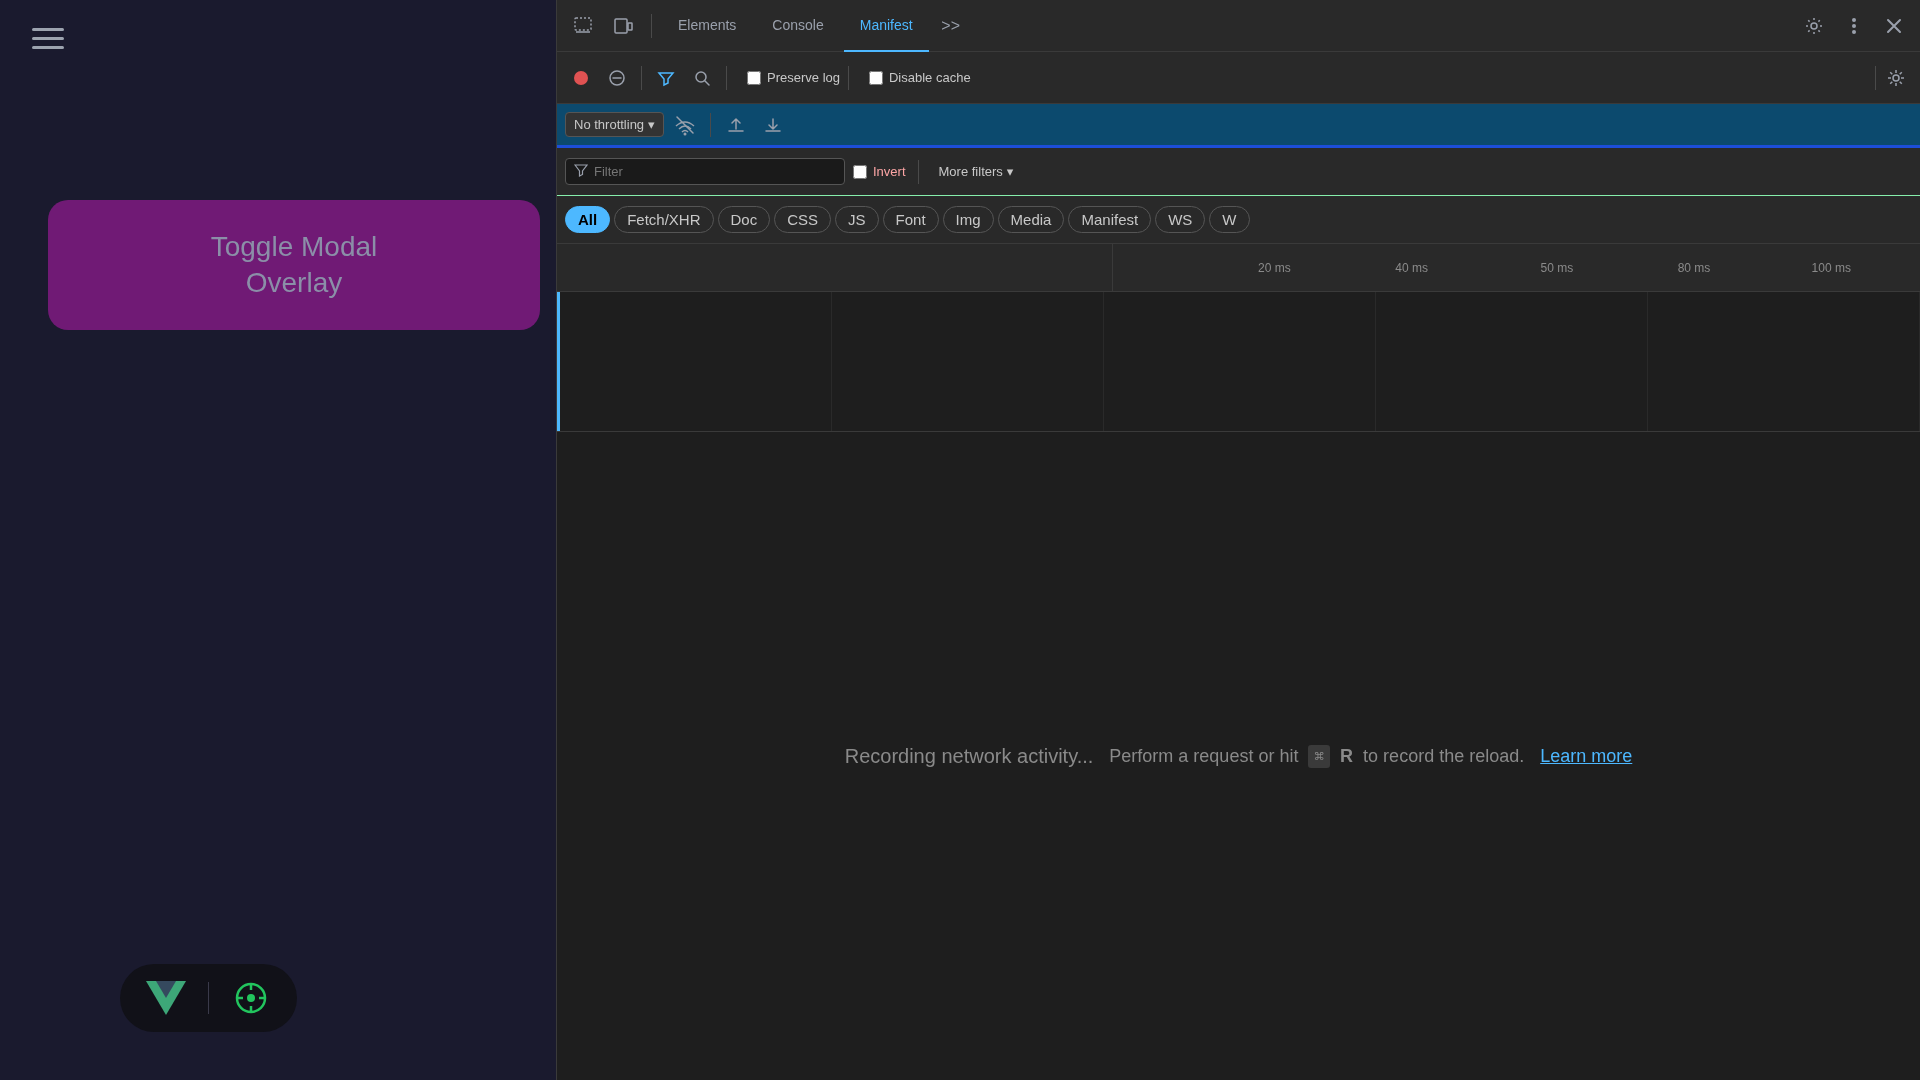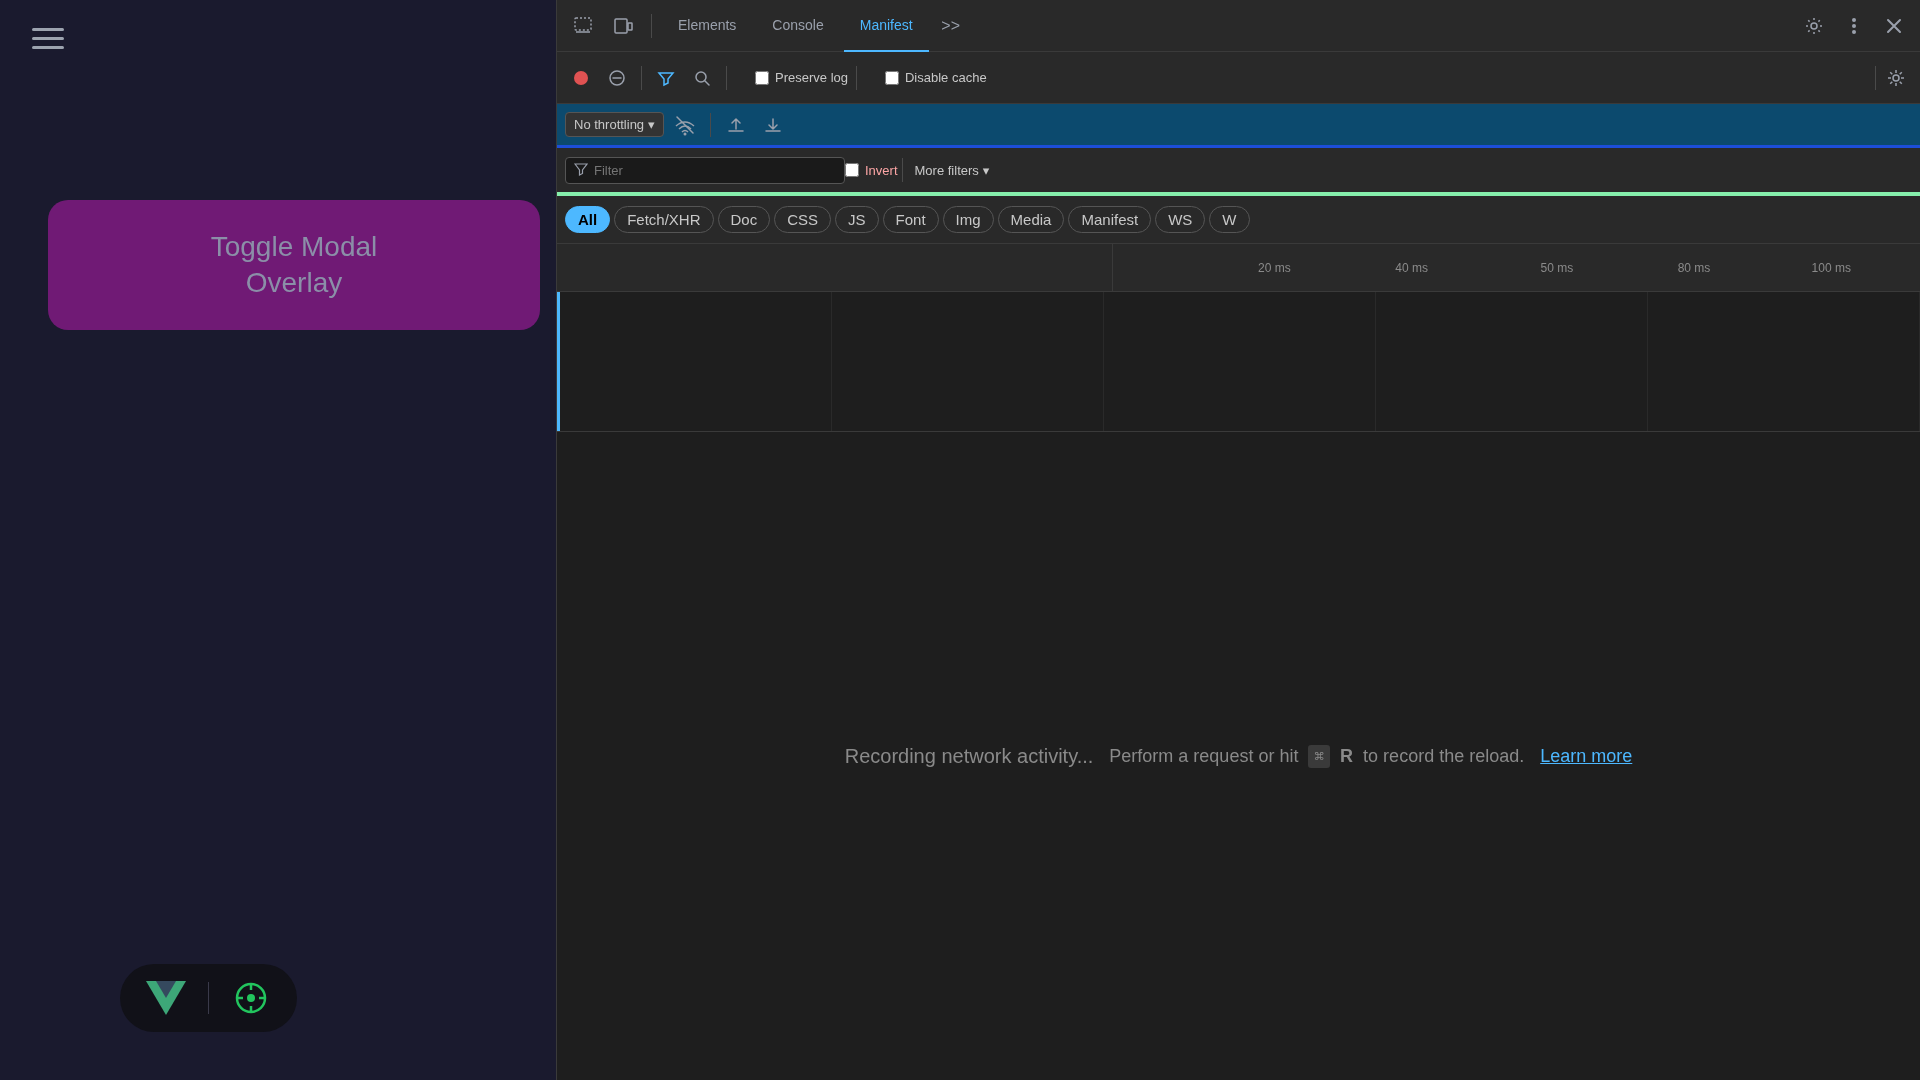--- a/index.html
+++ b/index.html
@@ -207,21 +207,21 @@
       width: 1px;
       height: 24px;
       background: #4a4a4a;
       margin: 0 4px;
     }
 
     .toolbar-checkbox-group {
       display: flex;
       align-items: center;
       gap: 6px;
-      margin-left: 20px;
+      margin-left: 12px;
     }
     .toolbar-checkbox-group label {
       color: #c8c8c8;
       font-size: 13px;
       cursor: pointer;
     }
     .toolbar-checkbox-group input[type="checkbox"] {
       cursor: pointer;
       width: 14px;
       height: 14px;
@@ -257,22 +257,22 @@
       gap: 4px;
     }
 
     
     .devtools-filter-row {
       height: 48px;
       background: #292929;
       display: flex;
       align-items: center;
       padding: 0 8px;
-      border-bottom: 4px solid #86efac;
-      gap: 0;
+      border-bottom: 1px solid #86efac;
+      gap: 8px;
     }
 
     .filter-input-wrap {
       display: flex;
       align-items: center;
       background: #1a1a1a;
       border: 1px solid #555;
       border-radius: 4px;
       padding: 4px 8px;
       width: 280px;

